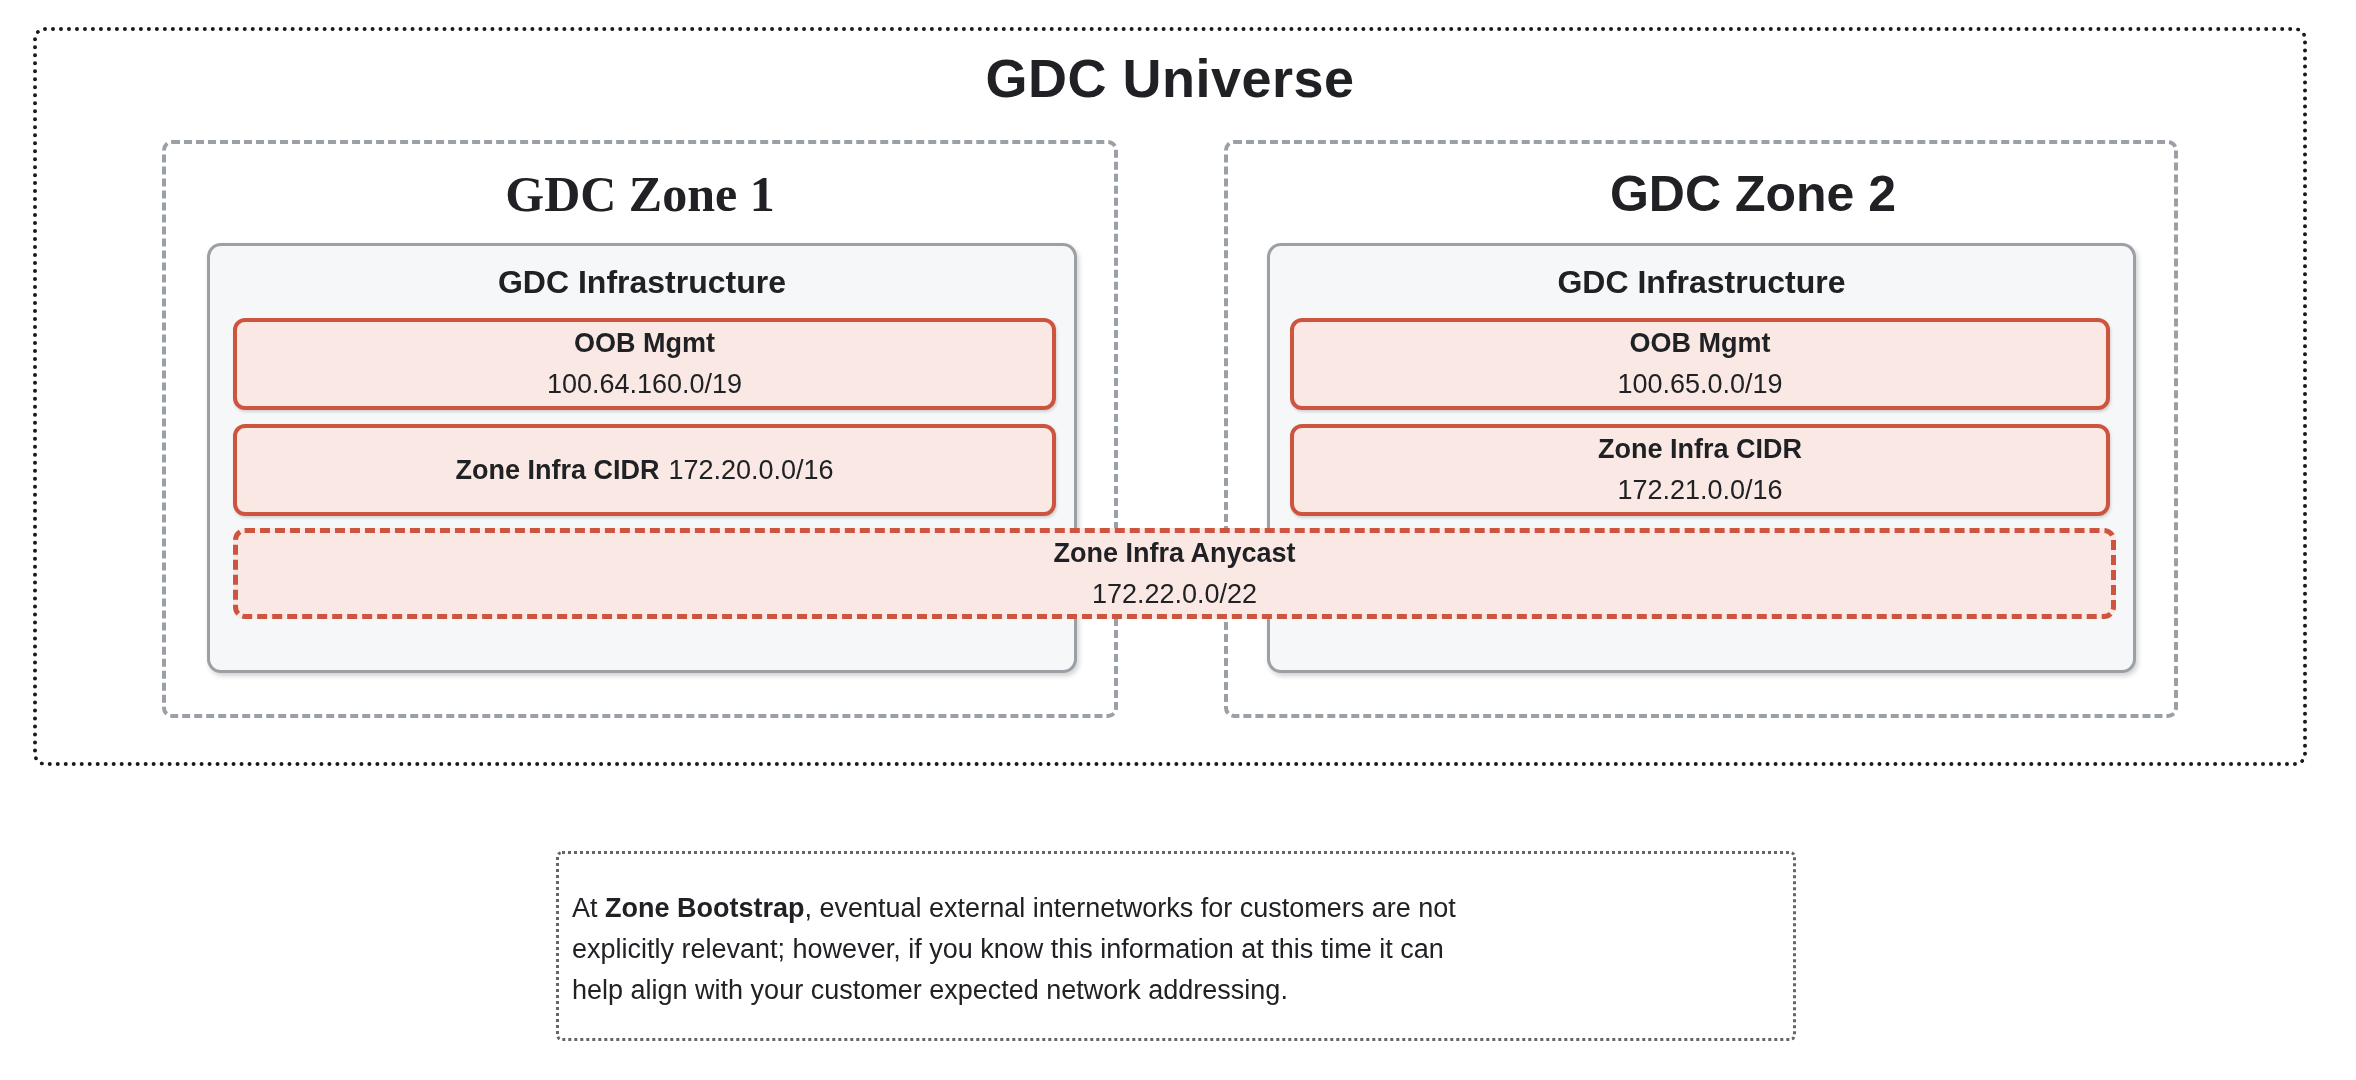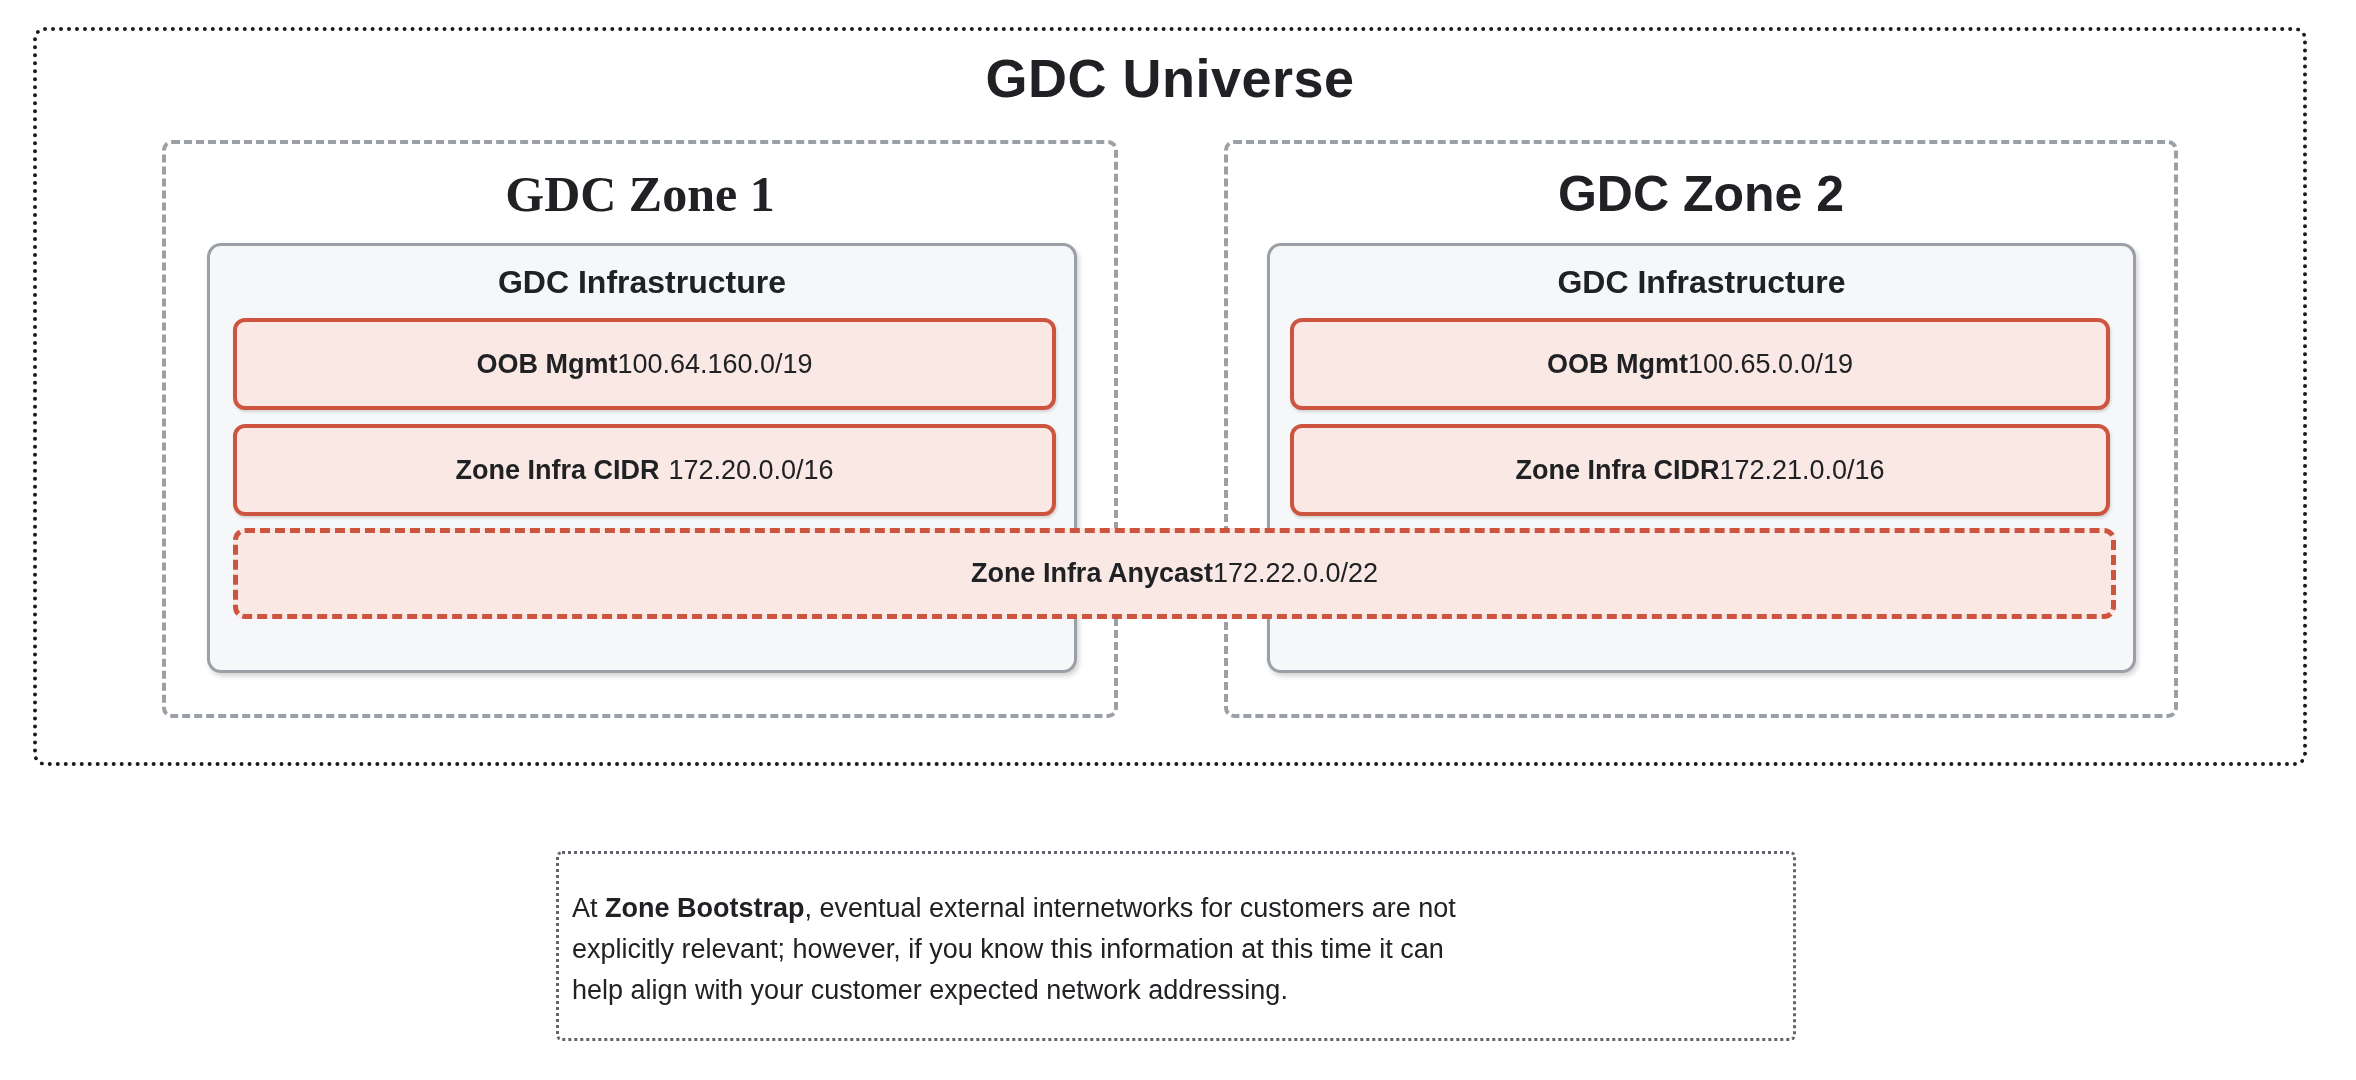--- a/index.html
+++ b/index.html
@@ -56,21 +56,21 @@
   .zone2-box { left: 1224px; width: 954px; }
   .zone-title {
     top: 166px;
     width: 956px;
     text-align: center;
     font-size: 50px;
     font-weight: 700;
     line-height: 56px;
   }
   .zone1-title { left: 162px; font-family: Liberation Serif, serif; }
-  .zone2-title { left: 1224px; width: 954px; }
+  .zone2-title { left: 1276px; width: 954px; }
 
   
   .infra-box {
     top: 243px;
     height: 430px;
     background: var(--infra-fill);
     border: 3px solid var(--gray-border);
     border-radius: 14px;
     box-shadow: 2px 3px 5px rgba(0,0,0,0.18);
   }
@@ -86,21 +86,21 @@
   .infra1-title { left: 207px; width: 870px; }
   .infra2-title { left: 1267px; width: 869px; }
 
   
   .red-box {
     background: var(--fill-pink);
     border: 4px solid var(--accent-red);
     border-radius: 12px;
     box-shadow: 1px 2px 3px rgba(0,0,0,0.15);
     display: flex;
-    flex-direction: row;
+    flex-direction: column;
     align-items: center;
     justify-content: center;
     font-size: 27px;
     line-height: 41px;
     text-align: center;
   }
   .oob1-box  { left: 233px;  top: 318px; width: 823px; height: 92px; }
   .cidr1-box { left: 233px;  top: 424px; width: 823px; height: 92px; flex-direction: row; }
   .oob2-box  { left: 1290px; top: 318px; width: 820px; height: 92px; }
   .cidr2-box { left: 1290px; top: 424px; width: 820px; height: 92px; }
@@ -110,21 +110,21 @@
 
   
   .anycast-box {
     left: 233px; top: 528px;
     width: 1883px; height: 91px;
     background: var(--fill-pink);
     border: 5px dashed var(--accent-red);
     border-radius: 12px;
     z-index: 5;
     display: flex;
-    flex-direction: row;
+    flex-direction: column;
     align-items: center;
     justify-content: center;
     font-size: 27px;
     line-height: 41px;
     text-align: center;
   }
 
   
   .note-box {
     left: 556px; top: 851px;

